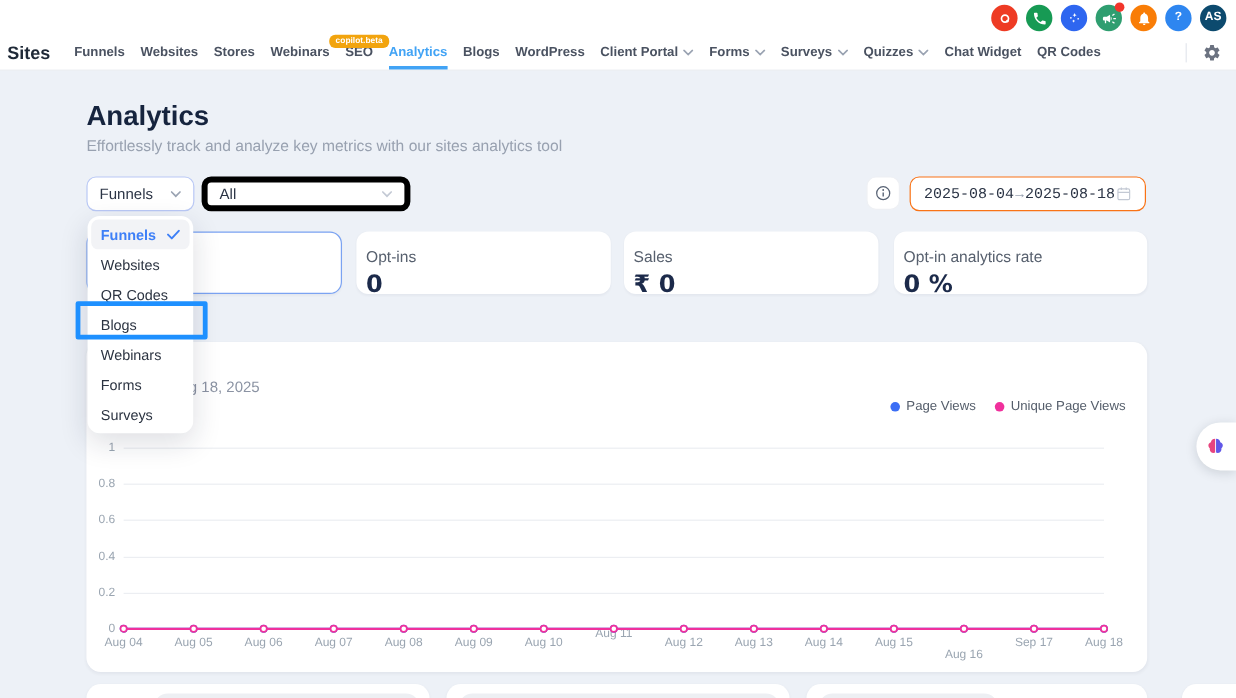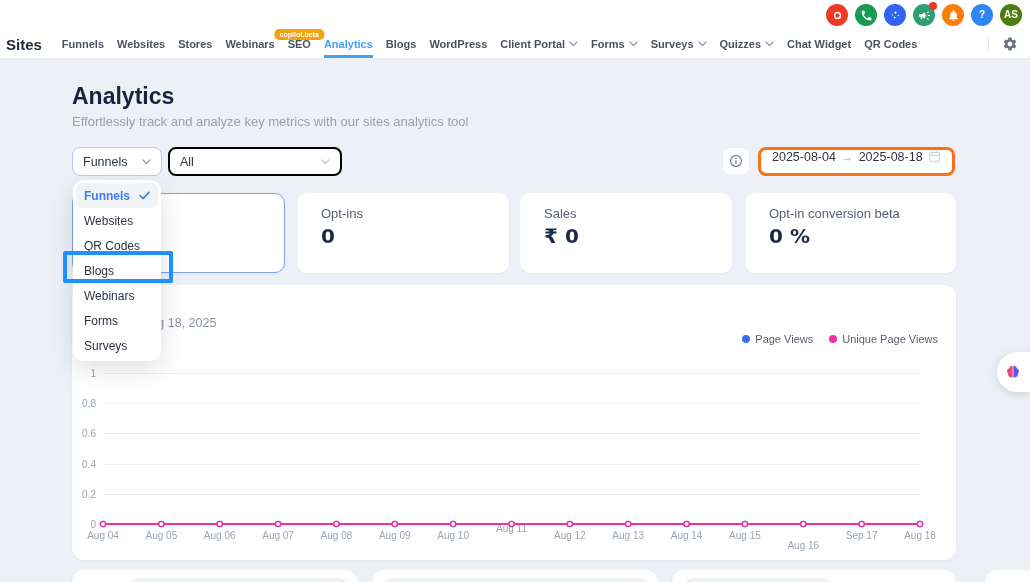--- a/index.html
+++ b/index.html
@@ -32,30 +32,30 @@
   .nav-right { margin-left:auto; display:flex; align-items:center; gap:13px; }
   .nav-divider { width:1px; height:16px; background:#e3e7ed; }
   
   #page-title { position:absolute; left:72px; top:83px; font-size:23px; font-weight:700; color:#16243e; }
   #page-subtitle { position:absolute; left:72px; top:114px; font-size:13px; color:#98a1b0; }
   
   .select-btn { position:absolute; height:29px; background:#fff; border-radius:8px;
     display:flex; align-items:center; justify-content:space-between; padding:0 10px;
     font-size:12.5px; color:#2b3445; cursor:pointer; }
   #primary-select { left:72px; top:147px; width:90px; border:1px solid #b9c8f5; }
-  #secondary-select { left:168px; top:147px; width:174px; border:2px solid #000000; }
+  #secondary-select { left:168px; top:147px; width:174px; border:5px solid #000000; }
   #info-btn { position:absolute; left:722px; top:147px; width:28px; height:28px; background:#fff;
     border:1px solid #eef0f4; border-radius:8px; display:flex; align-items:center; justify-content:center; cursor:pointer; }
   #date-range { position:absolute; left:758px; top:147px; width:197px; height:29px; background:#fff;
-    border:3px solid #f97316; border-radius:8px; display:flex; align-items:flex-start;
-    justify-content:space-between; padding:0 11px; font-size:12.5px; color:#2b3445; cursor:pointer; }
+    border:1px solid #f97316; border-radius:8px; display:flex; align-items:center;
+    justify-content:space-between; padding:0 11px; font-size:12.5px; color:#2b3445; cursor:pointer;font-family:Liberation Mono, monospace; }
   #date-range .arrow { color:#9aa3b2; font-size:12px; }
   
-  .stat-card { position:absolute; top:193px; height:80px; background:#fff; border-radius:10px;
-    box-shadow:0 1px 2px rgba(16,24,40,.04); padding:13px 24px; cursor:pointer; }
+  .stat-card { position:absolute; top:193px; height:52px; background:#fff; border-radius:10px;
+    box-shadow:0 1px 2px rgba(16,24,40,.04); padding:13px 8px; cursor:pointer; }
   .stat-card.selected { border:1px solid #7ba3f2; }
   .stat-label { display:block; font-size:13px; color:#57606e; }
   .stat-value { display:block; margin-top:3px; font-size:20px; font-weight:700; color:#1c2a4a;
     font-family:"DejaVu Sans","Liberation Sans",sans-serif; }
   
   #chart-card { position:absolute; left:72px; top:285px; width:884px; height:275px; background:#fff;
     border-radius:12px; box-shadow:0 1px 3px rgba(16,24,40,.05); }
   #chart-title { position:absolute; left:20px; top:31px; font-size:12.5px; color:#8b93a3; }
   #chart-legend { position:absolute; right:18px; top:48px; display:flex; gap:16px; align-items:center; }
   .legend-item { display:flex; align-items:center; gap:5px; font-size:11px; color:#555e6b; cursor:pointer; }
@@ -114,21 +114,21 @@
         <span class="badge-dot"></span>
       </div>
       <div class="icon-circle" style="background: rgb(249, 125, 7);">
         <svg viewBox="0 0 24 24">
           <path fill="#fff" d="M12 22c1.1 0 2-.9 2-2h-4c0 1.1.9 2 2 2zm6-6v-5c0-3.07-1.63-5.64-4.5-6.32V4c0-.83-.67-1.5-1.5-1.5s-1.5.67-1.5 1.5v.68C7.64 5.36 6 7.92 6 11v5l-2 2v1h16v-1l-2-2z"></path>
         </svg>
       </div>
       <div class="icon-circle" style="background: rgb(46, 134, 240);">
         <span class="glyph">?</span>
       </div>
-      <div class="icon-circle" style="background: #4d7c0f;">
+      <div class="icon-circle" style="background: #0c4a6e;">
         <span class="glyph">AS</span>
       </div>
     </div>
 </div>
 
 <div class="navbar">
   <span class="brand">Sites</span>
   <div class="nav-items" id="nav-items">
       <div class="nav-item">
         <span>Funnels</span>
@@ -360,15 +360,15 @@
   </div>
 <div class="stat-card" style="left: 297px; width: 212px;">
     <span class="stat-label">Opt-ins</span>
     <span class="stat-value">0</span>
   </div>
 <div class="stat-card" style="left: 520px; width: 212px;">
     <span class="stat-label">Sales</span>
     <span class="stat-value">₹ 0</span>
   </div>
 <div class="stat-card" style="left: 745px; width: 211px;">
-    <span class="stat-label">Opt-in conversion beta</span>
+    <span class="stat-label">Opt-in analytics rate</span>
     <span class="stat-value">0 %</span>
   </div>
 
 </body></html>

